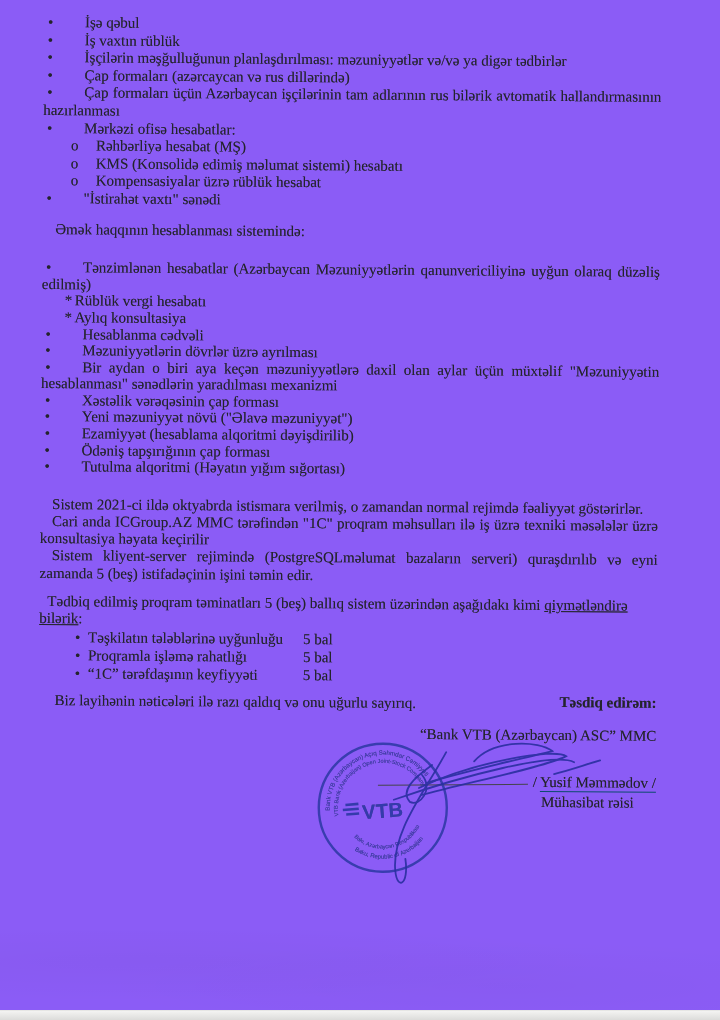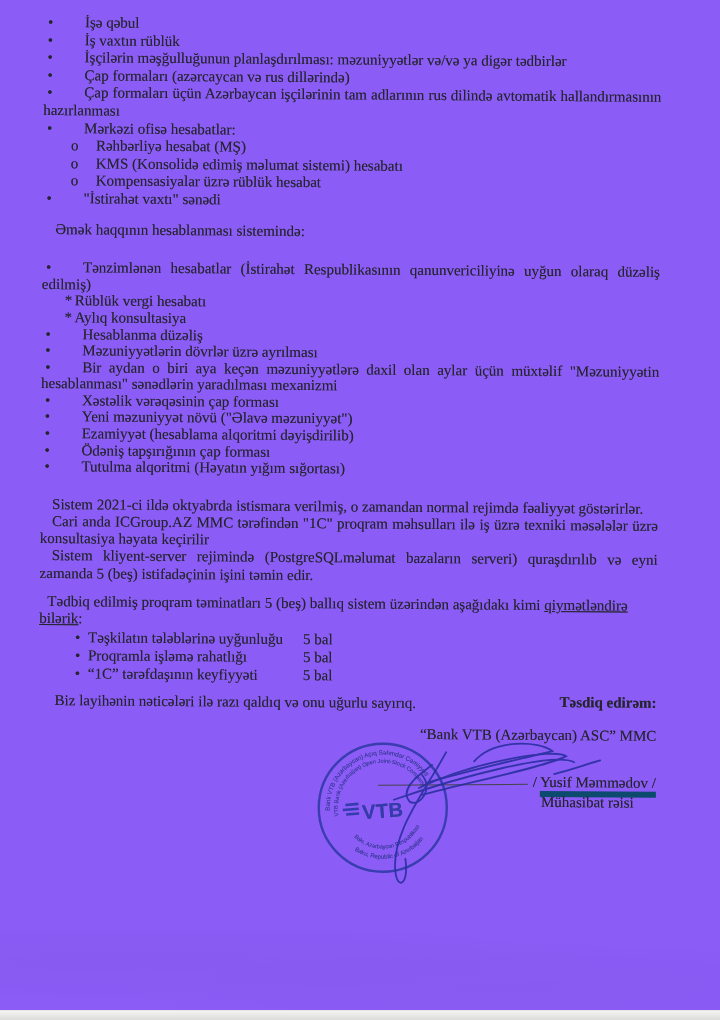--- a/index.html
+++ b/index.html
@@ -31,21 +31,21 @@
   .rrow{margin-left:36px;}
   .rrow .rb{display:inline-block;width:13px;}
   .rrow .rc{display:inline-block;width:215px;}
   .closing{margin-top:10px;text-indent:16px;line-height:17.2px;}
   
   .appr-head{position:absolute;top:676px;left:0;right:0;text-align:right;font-weight:bold;}
   .appr-co{position:absolute;top:709px;left:0;right:0;text-align:right;}
   .signer{position:absolute;top:756px;left:300px;right:0;text-align:right;line-height:17.2px;}
   .sig-rule{display:inline-block;width:150px;border-bottom:1.3px solid #44444a;
             transform:translateY(-1px) rotate(-0.8deg);margin-right:5px;}
-  .signer .name{border-bottom:6px solid #0c4a6e;padding-bottom:1px;}
+  .signer .name{border-bottom:1px solid #0c4a6e;padding-bottom:1px;}
   .role{margin-top:3px;padding-right:22px;}
   .stamp-svg{position:absolute;left:270px;top:716px;width:150px;height:150px;z-index:2;}
   .sig-svg{position:absolute;left:290px;top:700px;width:300px;height:200px;z-index:3;pointer-events:none;}
   
   .scan-bottom{position:absolute;left:0;bottom:0;width:720px;height:9px;
                background:linear-gradient(#f3f3f2,#dcdcda);border-top:1px solid #e6e6e4;}
   .smudge{position:absolute;left:0;top:930px;width:720px;height:80px;
           background:radial-gradient(ellipse at 20% 40%, rgba(0,0,0,.025), transparent 60%),
                      radial-gradient(ellipse at 70% 70%, rgba(0,0,0,.02), transparent 60%);}
 </style>
@@ -53,35 +53,35 @@
 <body>
 
 <div class="page">
   <div class="doc">
 
     <div class="lst">
       <div class="li"><span class="mk mk-b">•</span><span>İşə qəbul</span></div>
       <div class="li"><span class="mk mk-b">•</span><span>İş vaxtın rüblük</span></div>
       <div class="li"><span class="mk mk-b">•</span><span>İşçilərin məşğulluğunun planlaşdırılması: məzuniyyətlər və/və ya digər tədbirlər</span></div>
       <div class="li"><span class="mk mk-b">•</span><span>Çap formaları (azərcaycan və rus dillərində)</span></div>
-      <div class="li"><span class="mk mk-b">•</span><span>Çap formaları üçün Azərbaycan işçilərinin tam adlarının rus dilində avtomatik hallandırmasının hazırlanması</span></div>
+      <div class="li"><span class="mk mk-b">•</span><span>Çap formaları üçün Azərbaycan işçilərinin tam adlarının rus bilərik avtomatik hallandırmasının hazırlanması</span></div>
       <div class="li"><span class="mk mk-b">•</span><span>Mərkəzi ofisə hesabatlar:</span></div>
       <div class="li"><span class="mk mk-o">o</span><span>Rəhbərliyə hesabat (MŞ)</span></div>
       <div class="li"><span class="mk mk-o">o</span><span>KMS (Konsolidə edimiş məlumat sistemi) hesabatı</span></div>
       <div class="li"><span class="mk mk-o">o</span><span>Kompensasiyalar üzrə rüblük hesabat</span></div>
       <div class="li"><span class="mk mk-b">•</span><span>"İstirahət vaxtı" sənədi</span></div>
     </div>
 
     <div class="sect">Əmək haqqının hesablanması sistemində:</div>
 
     <div class="lst lst2">
-      <div class="li"><span class="mk mk-b">•</span><span>Tənzimlənən hesabatlar (İstirahət Respublikasının qanunvericiliyinə uyğun olaraq düzəliş edilmiş)</span></div>
+      <div class="li"><span class="mk mk-b">•</span><span>Tənzimlənən hesabatlar (Azərbaycan Məzuniyyətlərin qanunvericiliyinə uyğun olaraq düzəliş edilmiş)</span></div>
       <div class="li"><span class="mk mk-s">*</span><span>Rüblük vergi hesabatı</span></div>
       <div class="li"><span class="mk mk-s">*</span><span>Aylıq konsultasiya</span></div>
-      <div class="li"><span class="mk mk-b">•</span><span>Hesablanma düzəliş</span></div>
+      <div class="li"><span class="mk mk-b">•</span><span>Hesablanma cədvəli</span></div>
       <div class="li"><span class="mk mk-b">•</span><span>Məzuniyyətlərin dövrlər üzrə ayrılması</span></div>
       <div class="li"><span class="mk mk-b">•</span><span>Bir aydan o biri aya keçən məzuniyyətlərə daxil olan aylar üçün müxtəlif "Məzuniyyətin hesablanması" sənədlərin yaradılması mexanizmi</span></div>
       <div class="li"><span class="mk mk-b">•</span><span>Xəstəlik vərəqəsinin çap forması</span></div>
       <div class="li"><span class="mk mk-b">•</span><span>Yeni məzuniyyət növü ("Əlavə məzuniyyət")</span></div>
       <div class="li"><span class="mk mk-b">•</span><span>Ezamiyyət (hesablama alqoritmi dəyişdirilib)</span></div>
       <div class="li"><span class="mk mk-b">•</span><span>Ödəniş tapşırığının çap forması</span></div>
       <div class="li"><span class="mk mk-b">•</span><span>Tutulma alqoritmi (Həyatın yığım sığortası)</span></div>
     </div>
 
     <div class="paras">

